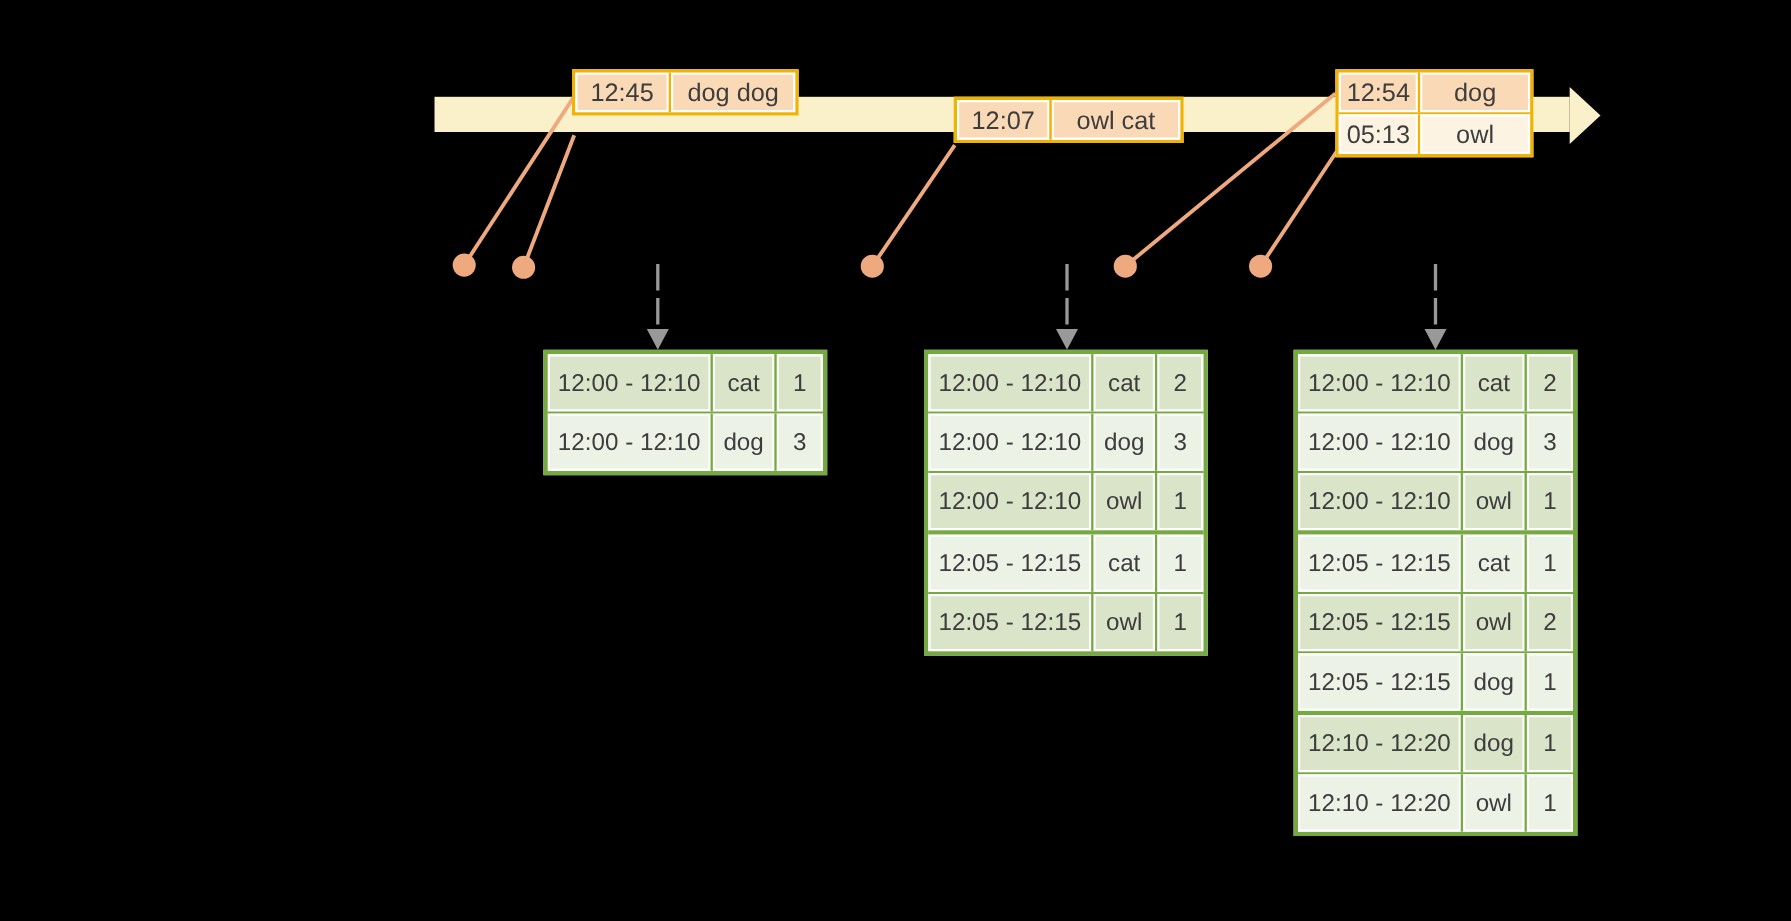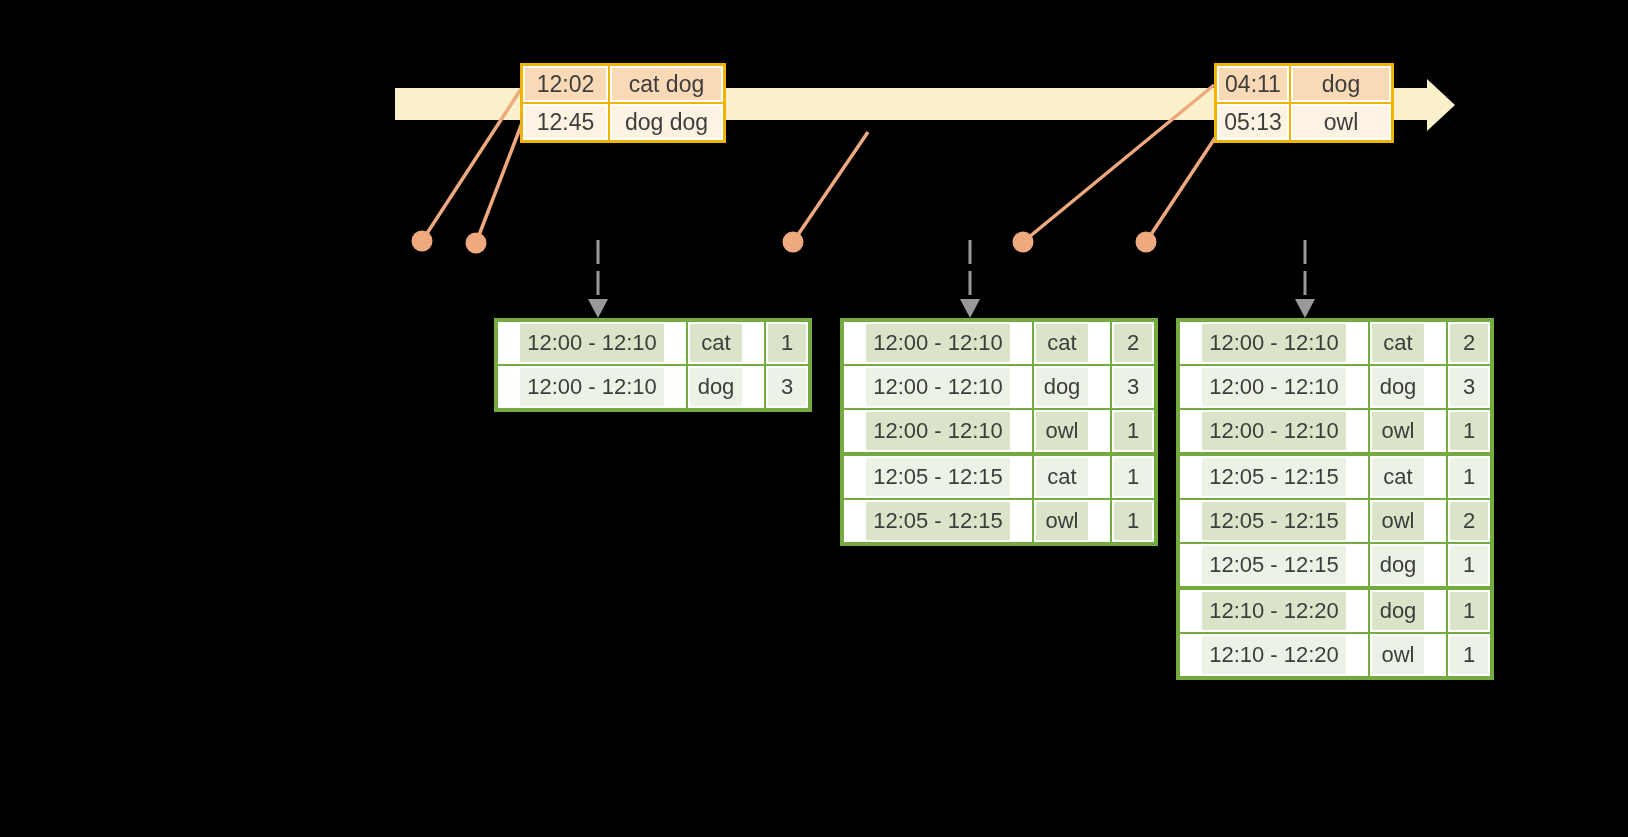--- a/index.html
+++ b/index.html
@@ -29,22 +29,22 @@
   .evt .row:nth-child(even) .cell{background:var(--cream);}
   .evtA{left:520px;top:63px;}  .evtA .time{width:85px;} .evtA .words{width:113px;}
   .evtB{left:867px;top:88px;}  .evtB .time{width:84px;} .evtB .words{width:117px;}
   .evtC{left:1214px;top:63px;} .evtC .time{width:72px;} .evtC .words{width:100px;}
 
   
   .res{position:absolute;border:4px solid var(--green);background:#fff;}
   .res .row{display:flex;}
   .res .row + .row{border-top:2px solid var(--green);}
   .res .row.group-start{border-top:4px solid var(--green);}
-  .res .cell{height:42px;display:flex;align-items:center;justify-content:center;
-             box-shadow:inset 0 0 0 2px #fff;font-size:22px;color:var(--text);margin-left:20px;}
+  .res .cell{height:52px;display:flex;align-items:center;justify-content:center;
+             box-shadow:inset 0 0 0 2px #fff;font-size:22px;color:var(--text);}
   .res .cell + .cell{border-left:2px solid var(--green);text-align:center;}
   .res .c-window{width:148px;} .res .c-word{width:56px;} .res .c-count{width:42px;}
   .res .row.odd  .cell{background:var(--gdark);}
   .res .row.even .cell{background:var(--glight);}
   .res1{left:494px;top:318px;} .res2{left:840px;top:318px;} .res3{left:1176px;top:318px;}
 </style>
 </head>
 <body>
 
 <div id="canvas">
@@ -69,31 +69,33 @@
     <line class="trigger-line" x1="598" y1="240" x2="598" y2="300"></line>
     <polygon class="trigger-head" points="588,299 608,299 598,318"></polygon>
     <line class="trigger-line" x1="970" y1="240" x2="970" y2="300"></line>
     <polygon class="trigger-head" points="960,299 980,299 970,318"></polygon>
     <line class="trigger-line" x1="1305" y1="240" x2="1305" y2="300"></line>
     <polygon class="trigger-head" points="1295,299 1315,299 1305,318"></polygon>
   </svg>
 
   <div class="evt evtA">
       <div class="row">
-        <div class="cell time">12:02</div>
-        <div class="cell words">cat dog</div>
-      </div>
-      <div class="row">
         <div class="cell time">12:45</div>
         <div class="cell words">dog dog</div>
       </div>
     </div>
+  <div class="evt evtB">
+      <div class="row">
+        <div class="cell time">12:07</div>
+        <div class="cell words">owl cat</div>
+      </div>
+    </div>
   <div class="evt evtC">
       <div class="row">
-        <div class="cell time">04:11</div>
+        <div class="cell time">12:54</div>
         <div class="cell words">dog</div>
       </div>
       <div class="row">
         <div class="cell time">05:13</div>
         <div class="cell words">owl</div>
       </div>
     </div>
 
   <div class="res res1">
       <div class="row odd">

